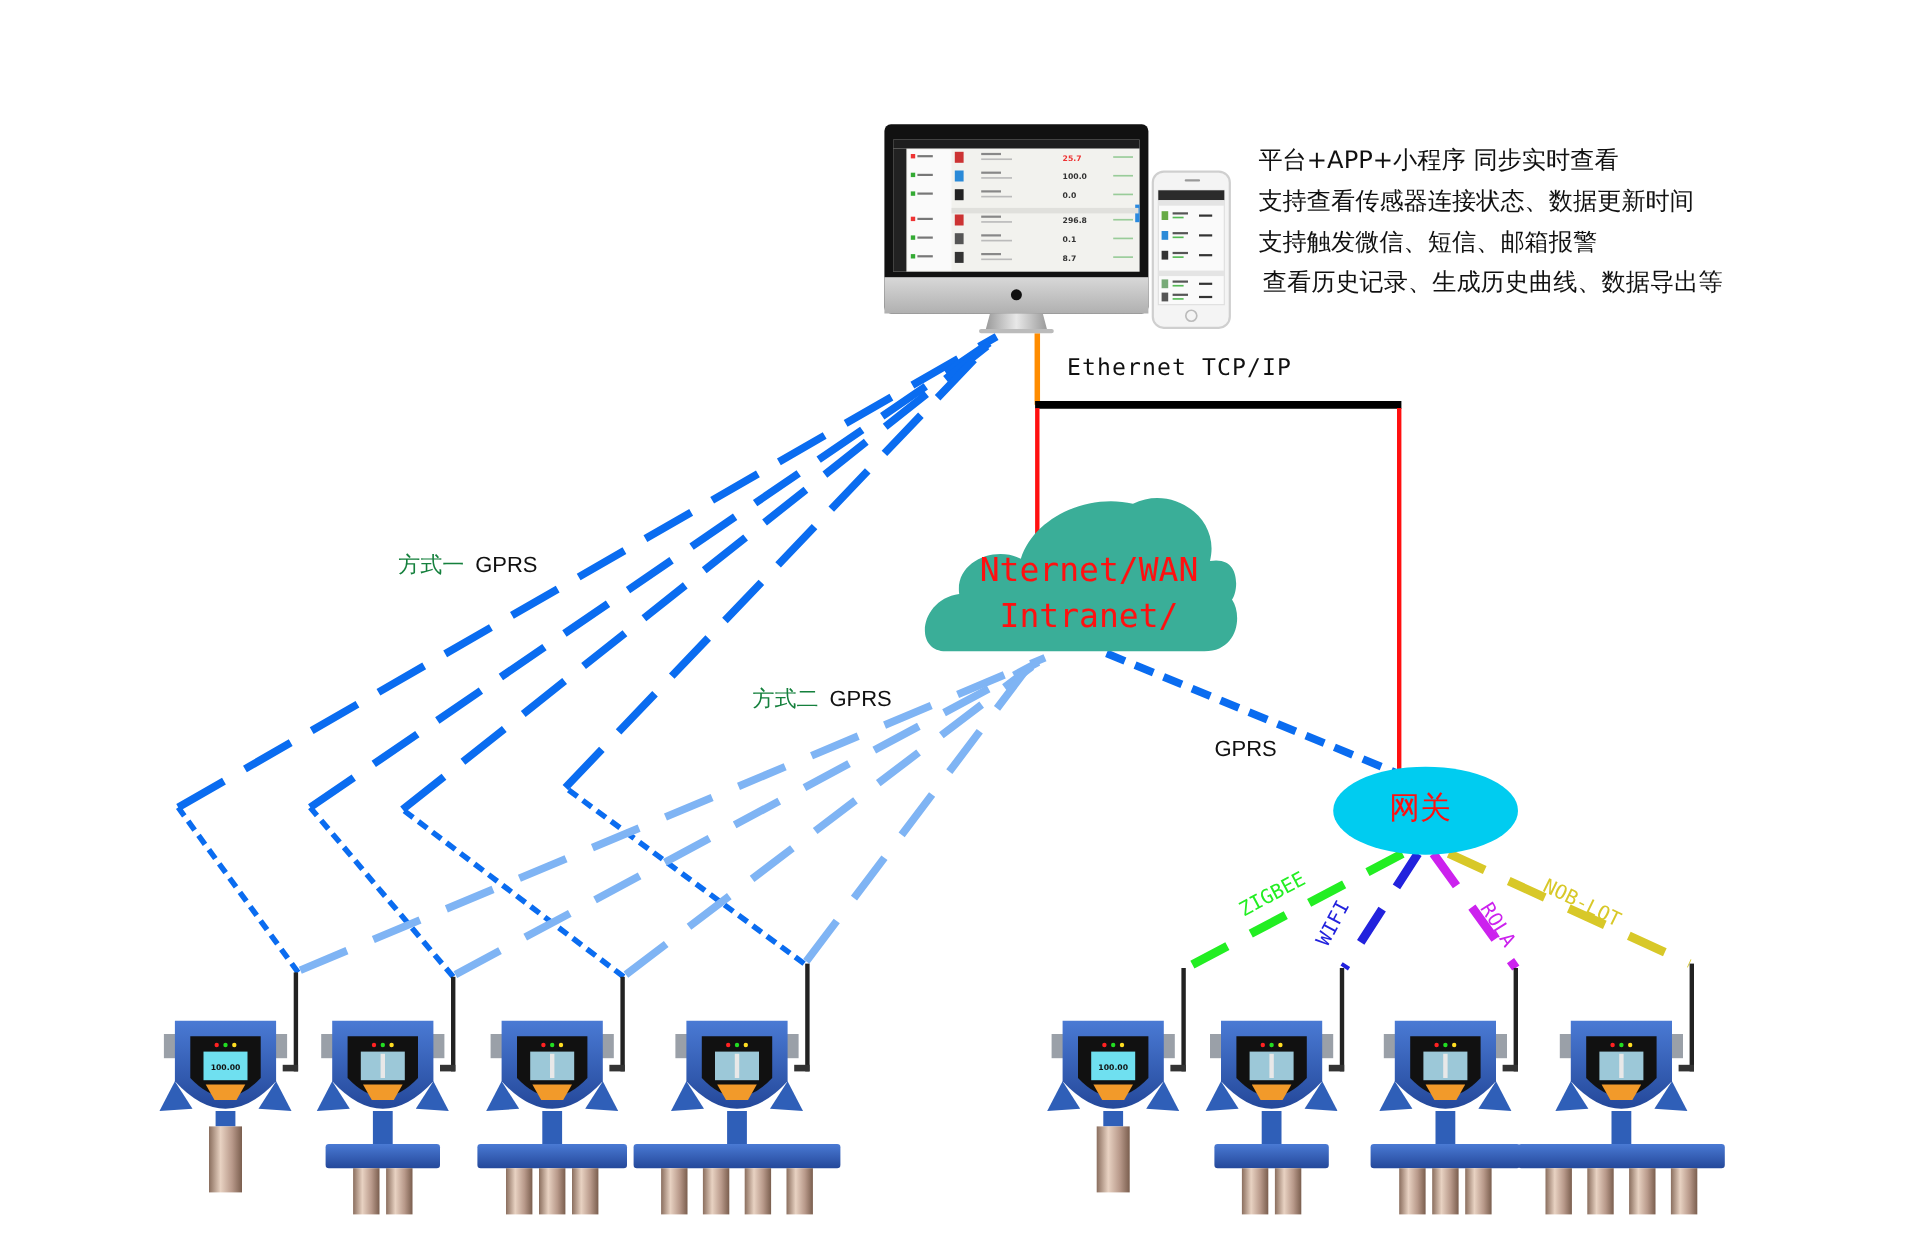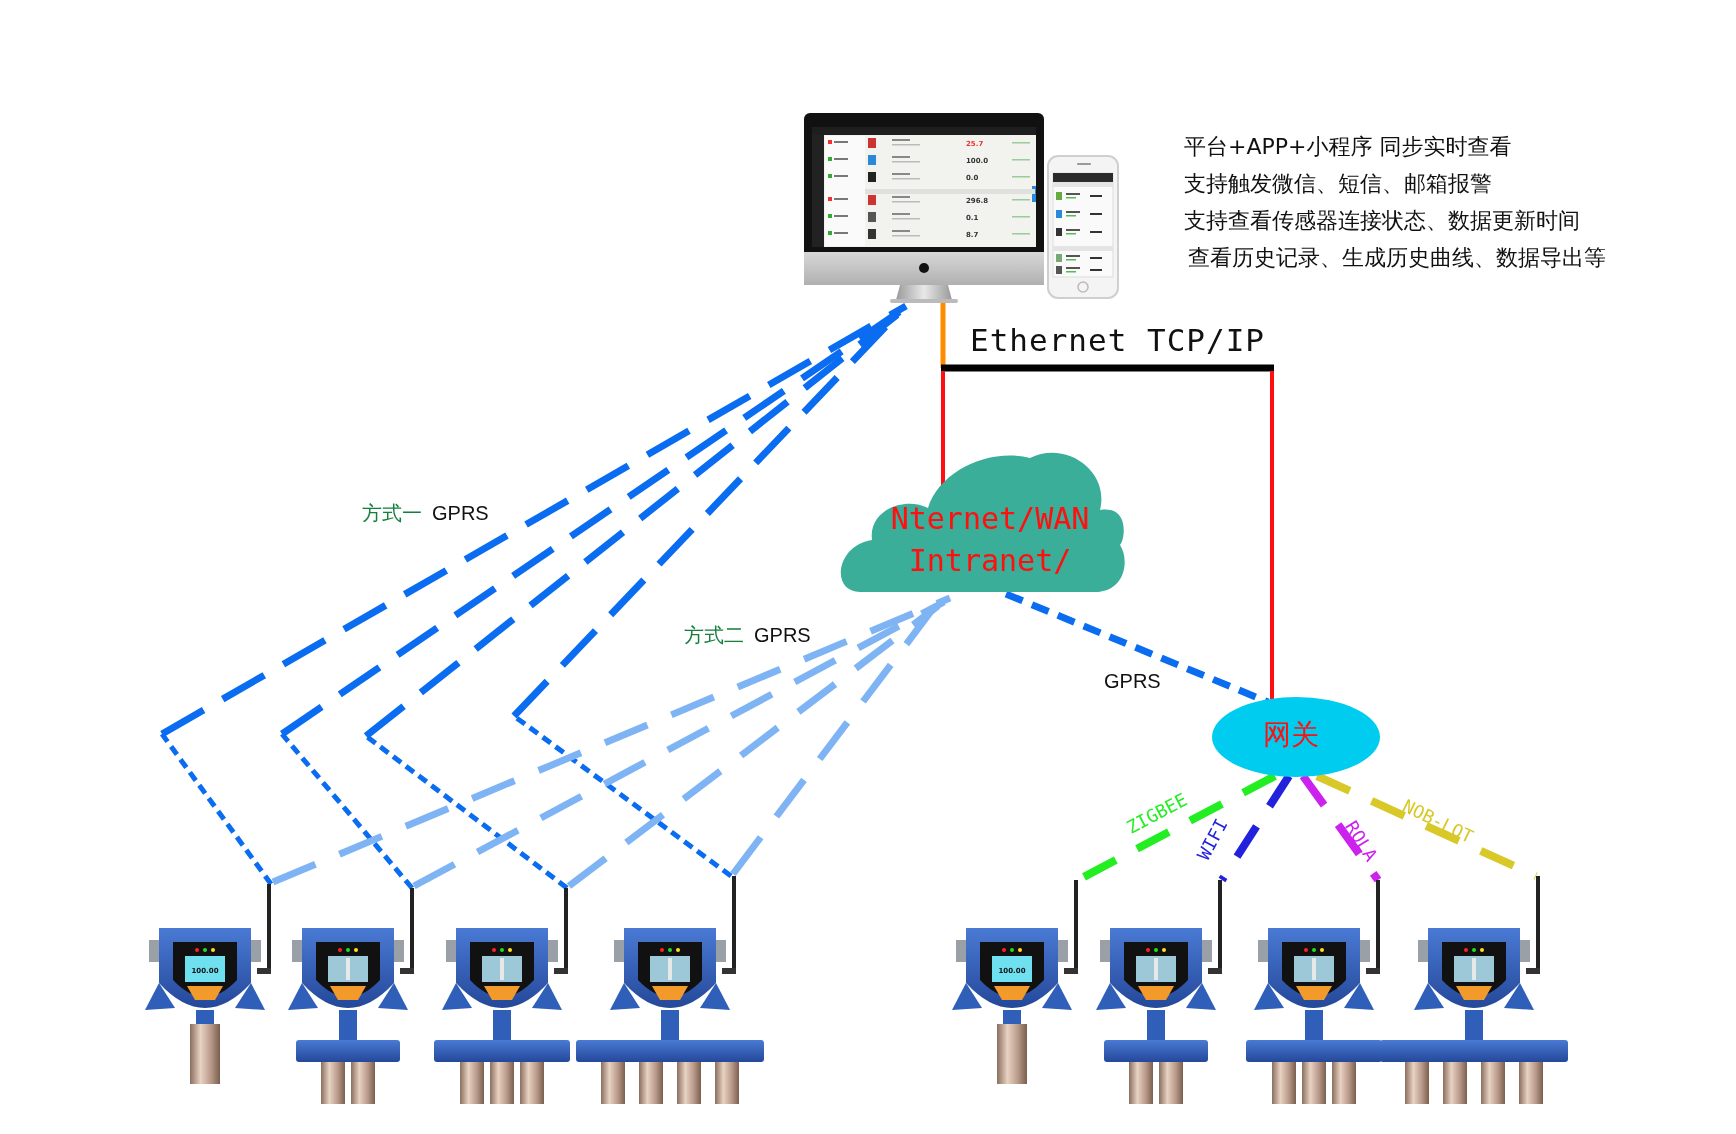--- a/index.html
+++ b/index.html
@@ -1,22 +1,22 @@
 <!DOCTYPE html>
 <html><head>
   <meta charset="utf-8">
   <style>
     html, body { margin: 0; padding: 0; background: #ffffff; }
     body { width: 1736px; height: 1134px; position: relative; overflow: hidden; font-family: "DejaVu Sans", sans-serif; }
     #stage { position: absolute; left: 0; top: 0; width: 1736px; height: 1134px; }
     .features { position: absolute; left: 1144px; top: 128px; font-family: "DejaVu Sans", sans-serif; font-size: 22px; line-height: 37px; color: #111; }
-    .features div { white-space: nowrap; margin-left: 40px; }
+    .features div { white-space: nowrap; }
     .features div:last-child { padding-left: 4px; }
     .lbl { position: absolute; white-space: nowrap; }
-    .eth-label { left: 970px; top: 322px; font-family: "DejaVu Sans Mono", monospace; font-size: 31px; color: #111; letter-spacing: 1px; }
+    .eth-label { left: 970px; top: 322px; font-family: "DejaVu Sans Mono", monospace; font-size: 21px; color: #111; letter-spacing: 1px; }
     .cloud-text { left: 840px; top: 498px; width: 300px; text-align: center; font-family: "DejaVu Sans Mono", monospace; font-size: 30px; line-height: 42px; color: #ff1010; }
     .method { font-size: 20px; }
     .method .cn { color: #15803d; font-family: Liberation Mono, monospace; }
     .method .en { color: #111; font-family: "Liberation Sans", sans-serif; margin-left: 10px; }
     .m1 { left: 362px; top: 500px; }
     .m2 { left: 684px; top: 622px; }
     .gprs3 { left: 1104px; top: 670px; font-family: "Liberation Sans", sans-serif; font-size: 20px; color: #111; }
     .gateway-text { left: 1236px; top: 716px; width: 110px; text-align: center; font-family: "DejaVu Serif", serif; font-size: 28px; color: #ff1010; }
     .proto { font-family: "DejaVu Sans Mono", monospace; font-size: 18px; transform-origin: left center; }
     .p-zigbee { left: 1128px; top: 818px; color: #22ee22; transform: rotate(-28deg); }
@@ -334,22 +334,22 @@
         <rect x="1405" y="1062" width="24" height="42" fill="url(#connGrad)"></rect>
         <rect x="1443" y="1062" width="24" height="42" fill="url(#connGrad)"></rect>
         <rect x="1481" y="1062" width="24" height="42" fill="url(#connGrad)"></rect>
         <rect x="1519" y="1062" width="24" height="42" fill="url(#connGrad)"></rect>
       </g>
     </g>
 </svg>
 
 <div class="features">
   <div>平台+APP+小程序 同步实时查看</div>
+  <div>支持查看传感器连接状态、数据更新时间</div>
   <div>支持触发微信、短信、邮箱报警</div>
-  <div>支持查看传感器连接状态、数据更新时间</div>
   <div>查看历史记录、生成历史曲线、数据导出等</div>
 </div>
 
 <div class="lbl eth-label">Ethernet TCP/IP</div>
 
 <div class="lbl cloud-text">
   <div>Nternet/WAN</div>
   <div>Intranet/</div>
 </div>
 

